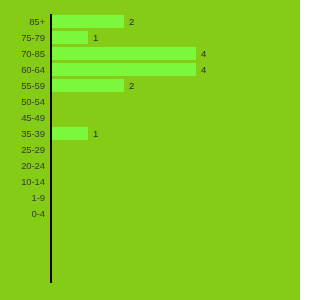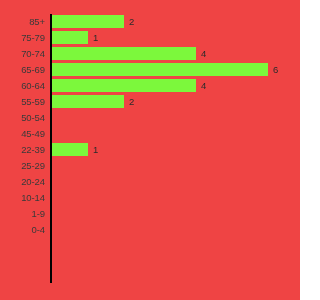--- a/index.html
+++ b/index.html
@@ -4,21 +4,21 @@
 <style>
   html, body {
     margin: 0;
     padding: 0;
     background: #ffffff;
   }
   #chart-root {
     position: relative;
     width: 300px;
     height: 300px;
-    background: #ef4444;
+    background: #84cc16;
     font-family: "Liberation Sans", sans-serif;
     overflow: hidden;
   }
   
   #axis-line {
     position: absolute;
     left: 50px;
     top: 14px;
     width: 2px;
     height: 269px;
@@ -85,31 +85,24 @@
         </div>
       </div>
       <div class="row">
         <div class="cat-label">75-79</div>
         <div class="bar-area">
           <div class="bar" style="width: 36px; background: rgb(124, 248, 60);"></div>
           <div class="val-label" style="left: 41px;">1</div>
         </div>
       </div>
       <div class="row">
-        <div class="cat-label">70-74</div>
+        <div class="cat-label">70-85</div>
         <div class="bar-area">
           <div class="bar" style="width: 144px; background: rgb(124, 248, 60);"></div>
           <div class="val-label" style="left: 149px;">4</div>
-        </div>
-      </div>
-      <div class="row">
-        <div class="cat-label">65-69</div>
-        <div class="bar-area">
-          <div class="bar" style="width: 216px; background: rgb(124, 248, 60);"></div>
-          <div class="val-label" style="left: 221px;">6</div>
         </div>
       </div>
       <div class="row">
         <div class="cat-label">60-64</div>
         <div class="bar-area">
           <div class="bar" style="width: 144px; background: rgb(124, 248, 60);"></div>
           <div class="val-label" style="left: 149px;">4</div>
         </div>
       </div>
       <div class="row">
@@ -121,21 +114,21 @@
       </div>
       <div class="row">
         <div class="cat-label">50-54</div>
         <div class="bar-area"></div>
       </div>
       <div class="row">
         <div class="cat-label">45-49</div>
         <div class="bar-area"></div>
       </div>
       <div class="row">
-        <div class="cat-label">22-39</div>
+        <div class="cat-label">35-39</div>
         <div class="bar-area">
           <div class="bar" style="width: 36px; background: rgb(124, 248, 60);"></div>
           <div class="val-label" style="left: 41px;">1</div>
         </div>
       </div>
       <div class="row">
         <div class="cat-label">25-29</div>
         <div class="bar-area"></div>
       </div>
       <div class="row">

